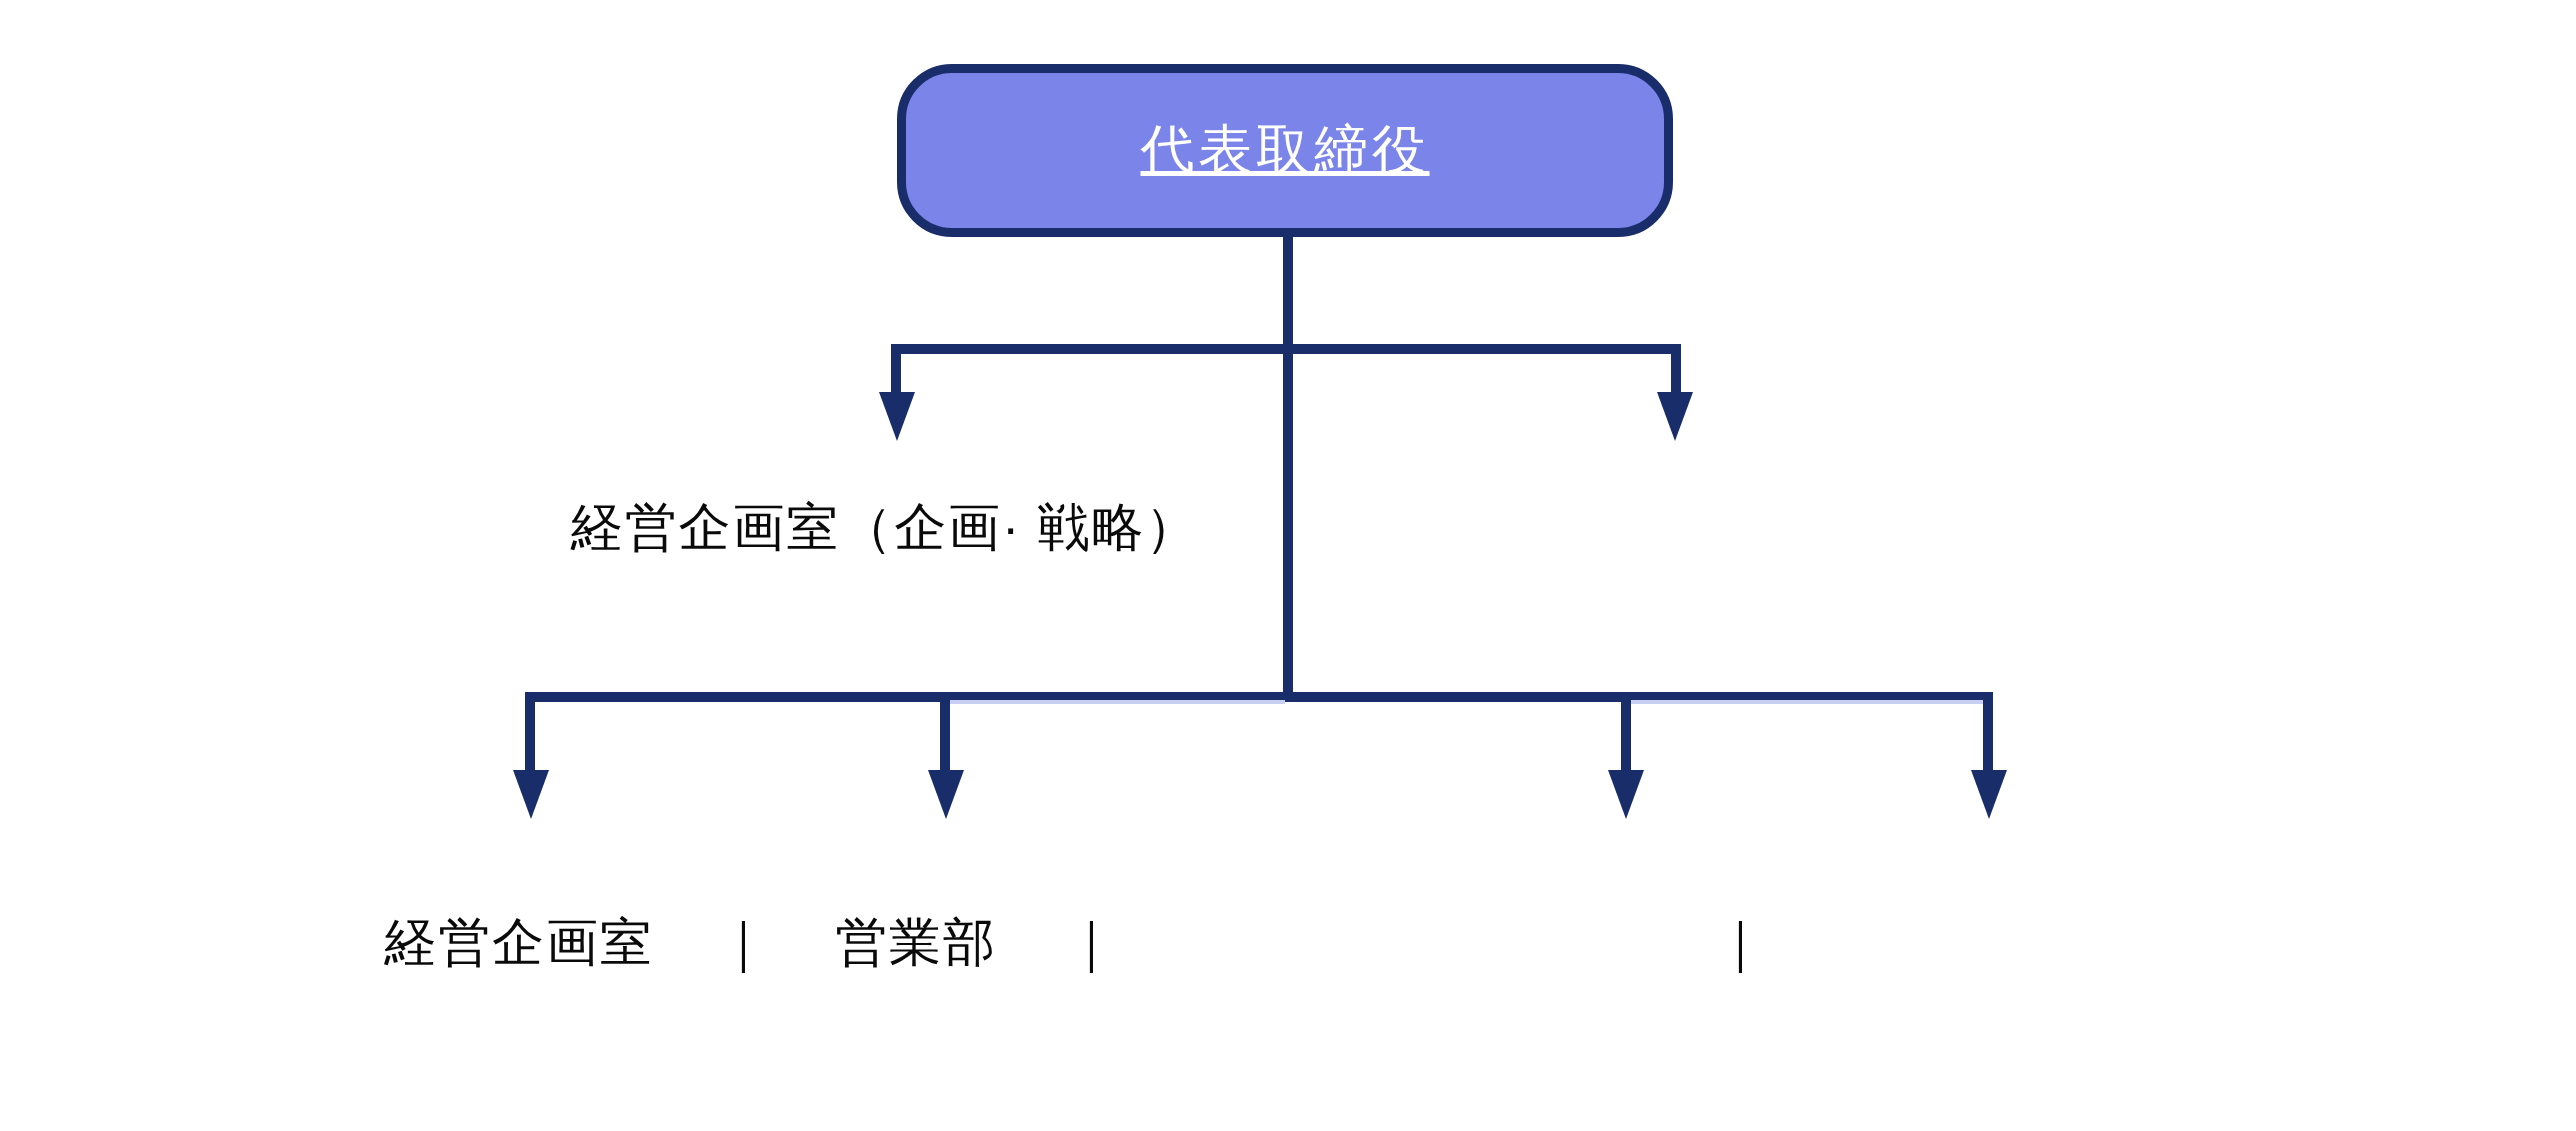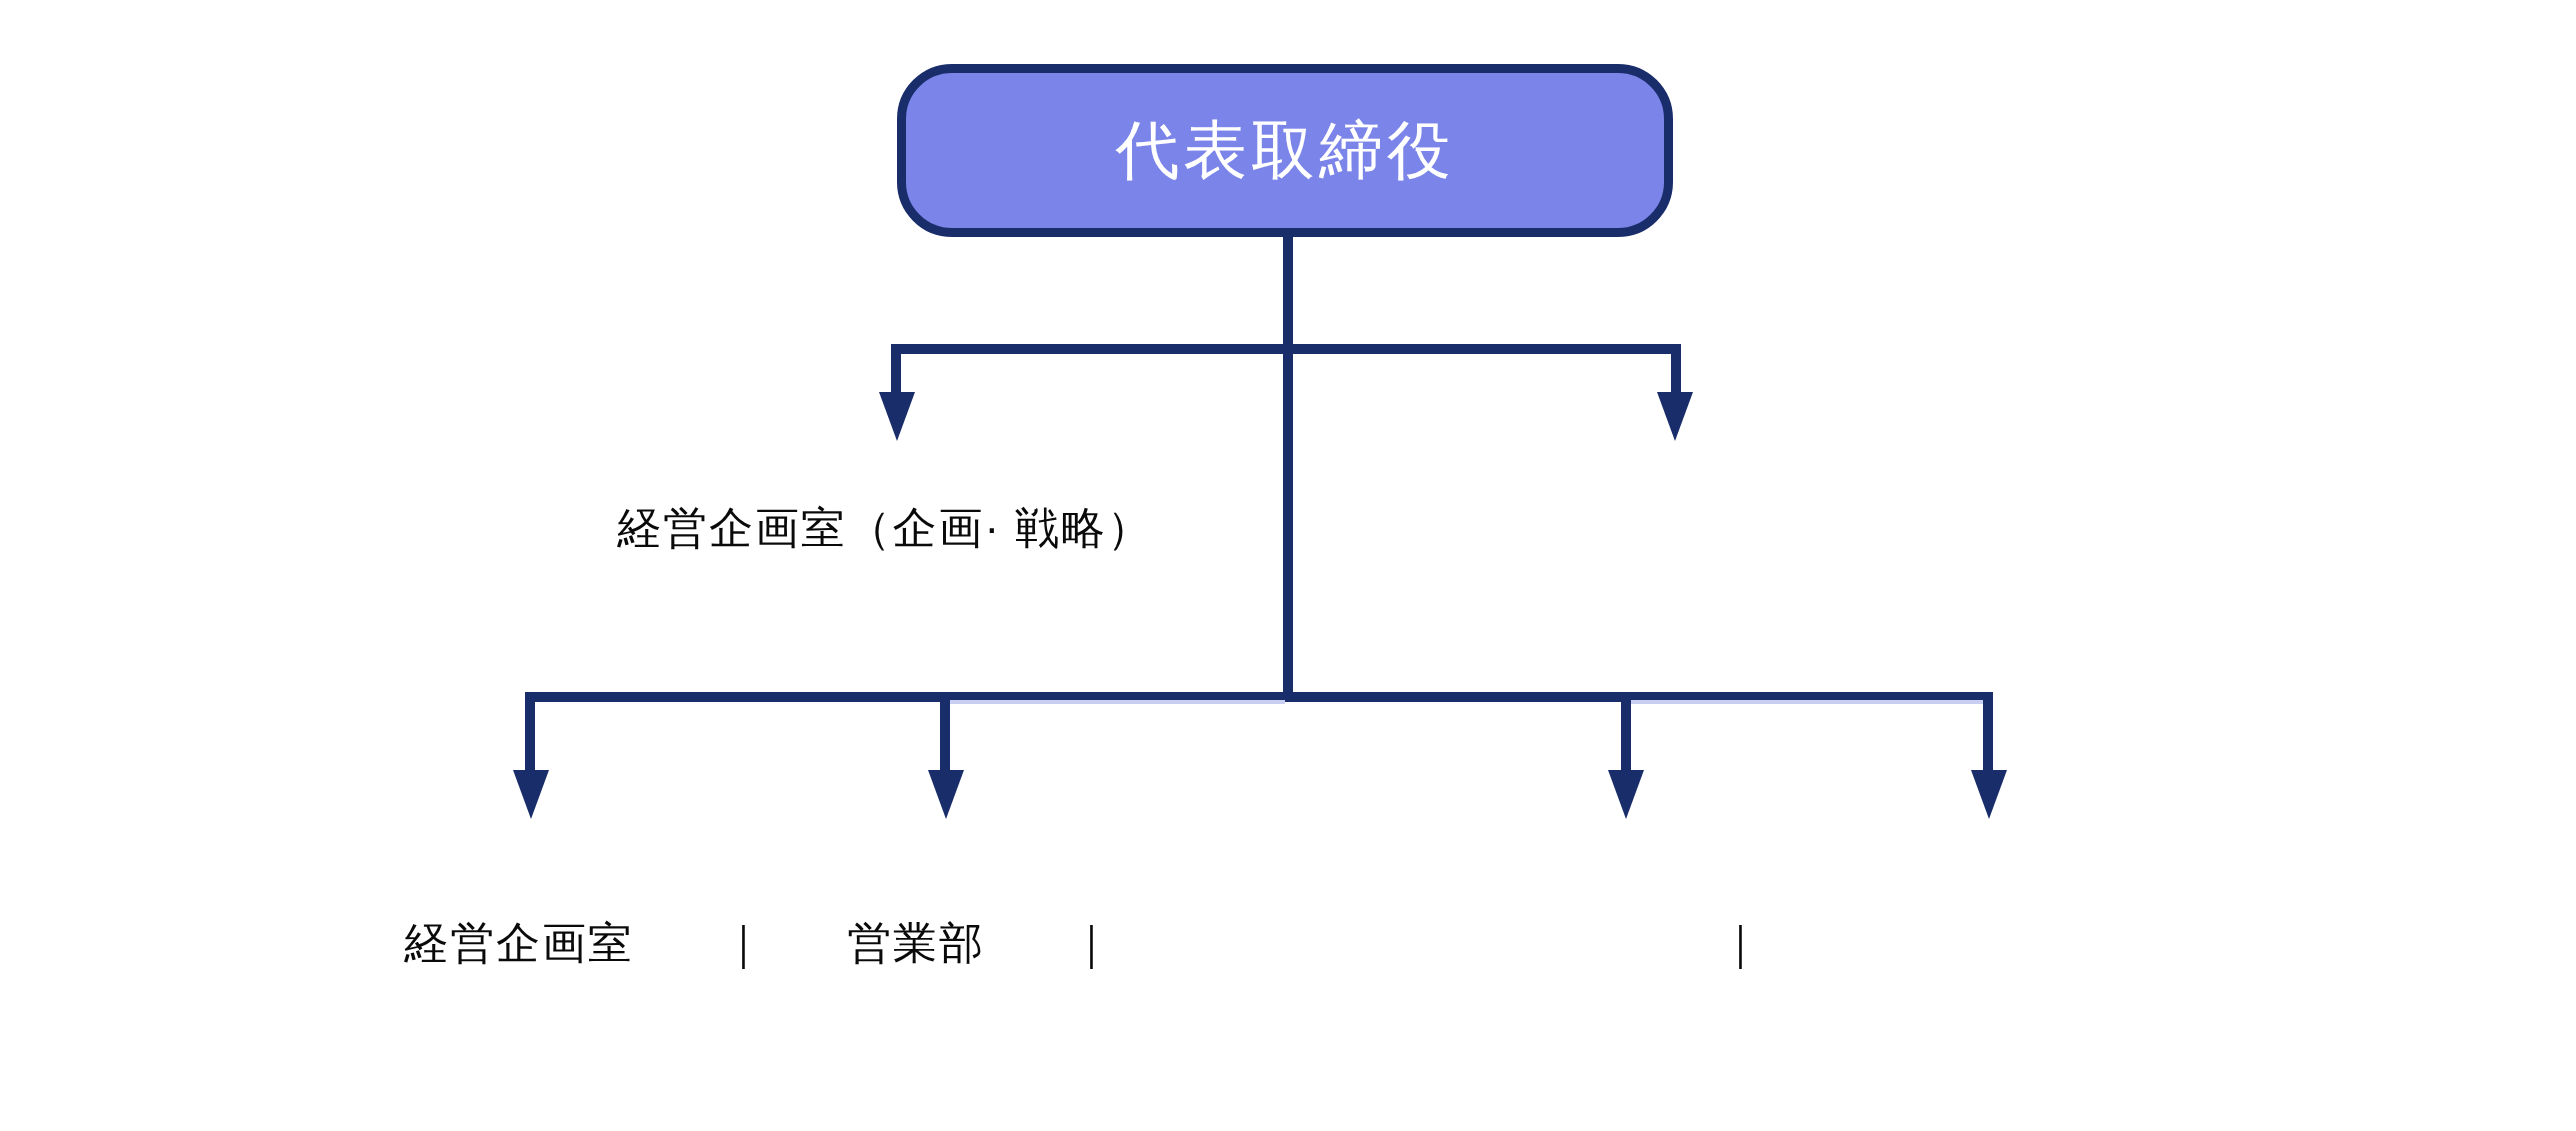--- a/index.html
+++ b/index.html
@@ -29,23 +29,24 @@
     box-sizing:border-box;
     background:var(--node-fill);
     border:9.4px solid var(--node-border);
     border-radius:55px;
     display:flex;
     align-items:center;
     justify-content:center;
   }
   .node-root-label{
     color:var(--node-text);
-    font-size:64px;
+    font-size:54px;
     letter-spacing:3.8px;
     white-space:nowrap;
+    text-decoration:underline;
   }
   
   .cline{
     position:absolute;
     background:var(--line-navy);
   }
   
   .arrowhead{
     position:absolute;
     width:0; height:0;
@@ -57,21 +58,21 @@
   
   .artifact{
     position:absolute;
     height:3.8px;
     background:var(--overlap-artifact);
   }
   
   .dept-label, .sep{
     position:absolute;
     transform:translate(-50%,-50%);
-    font-size:44px;
+    font-size:52px;
     letter-spacing:1.9px;
     color:var(--label-text);
     white-space:nowrap;
   }
 </style>
 </head>
 <body>
 
 <div class="canvas">
 

